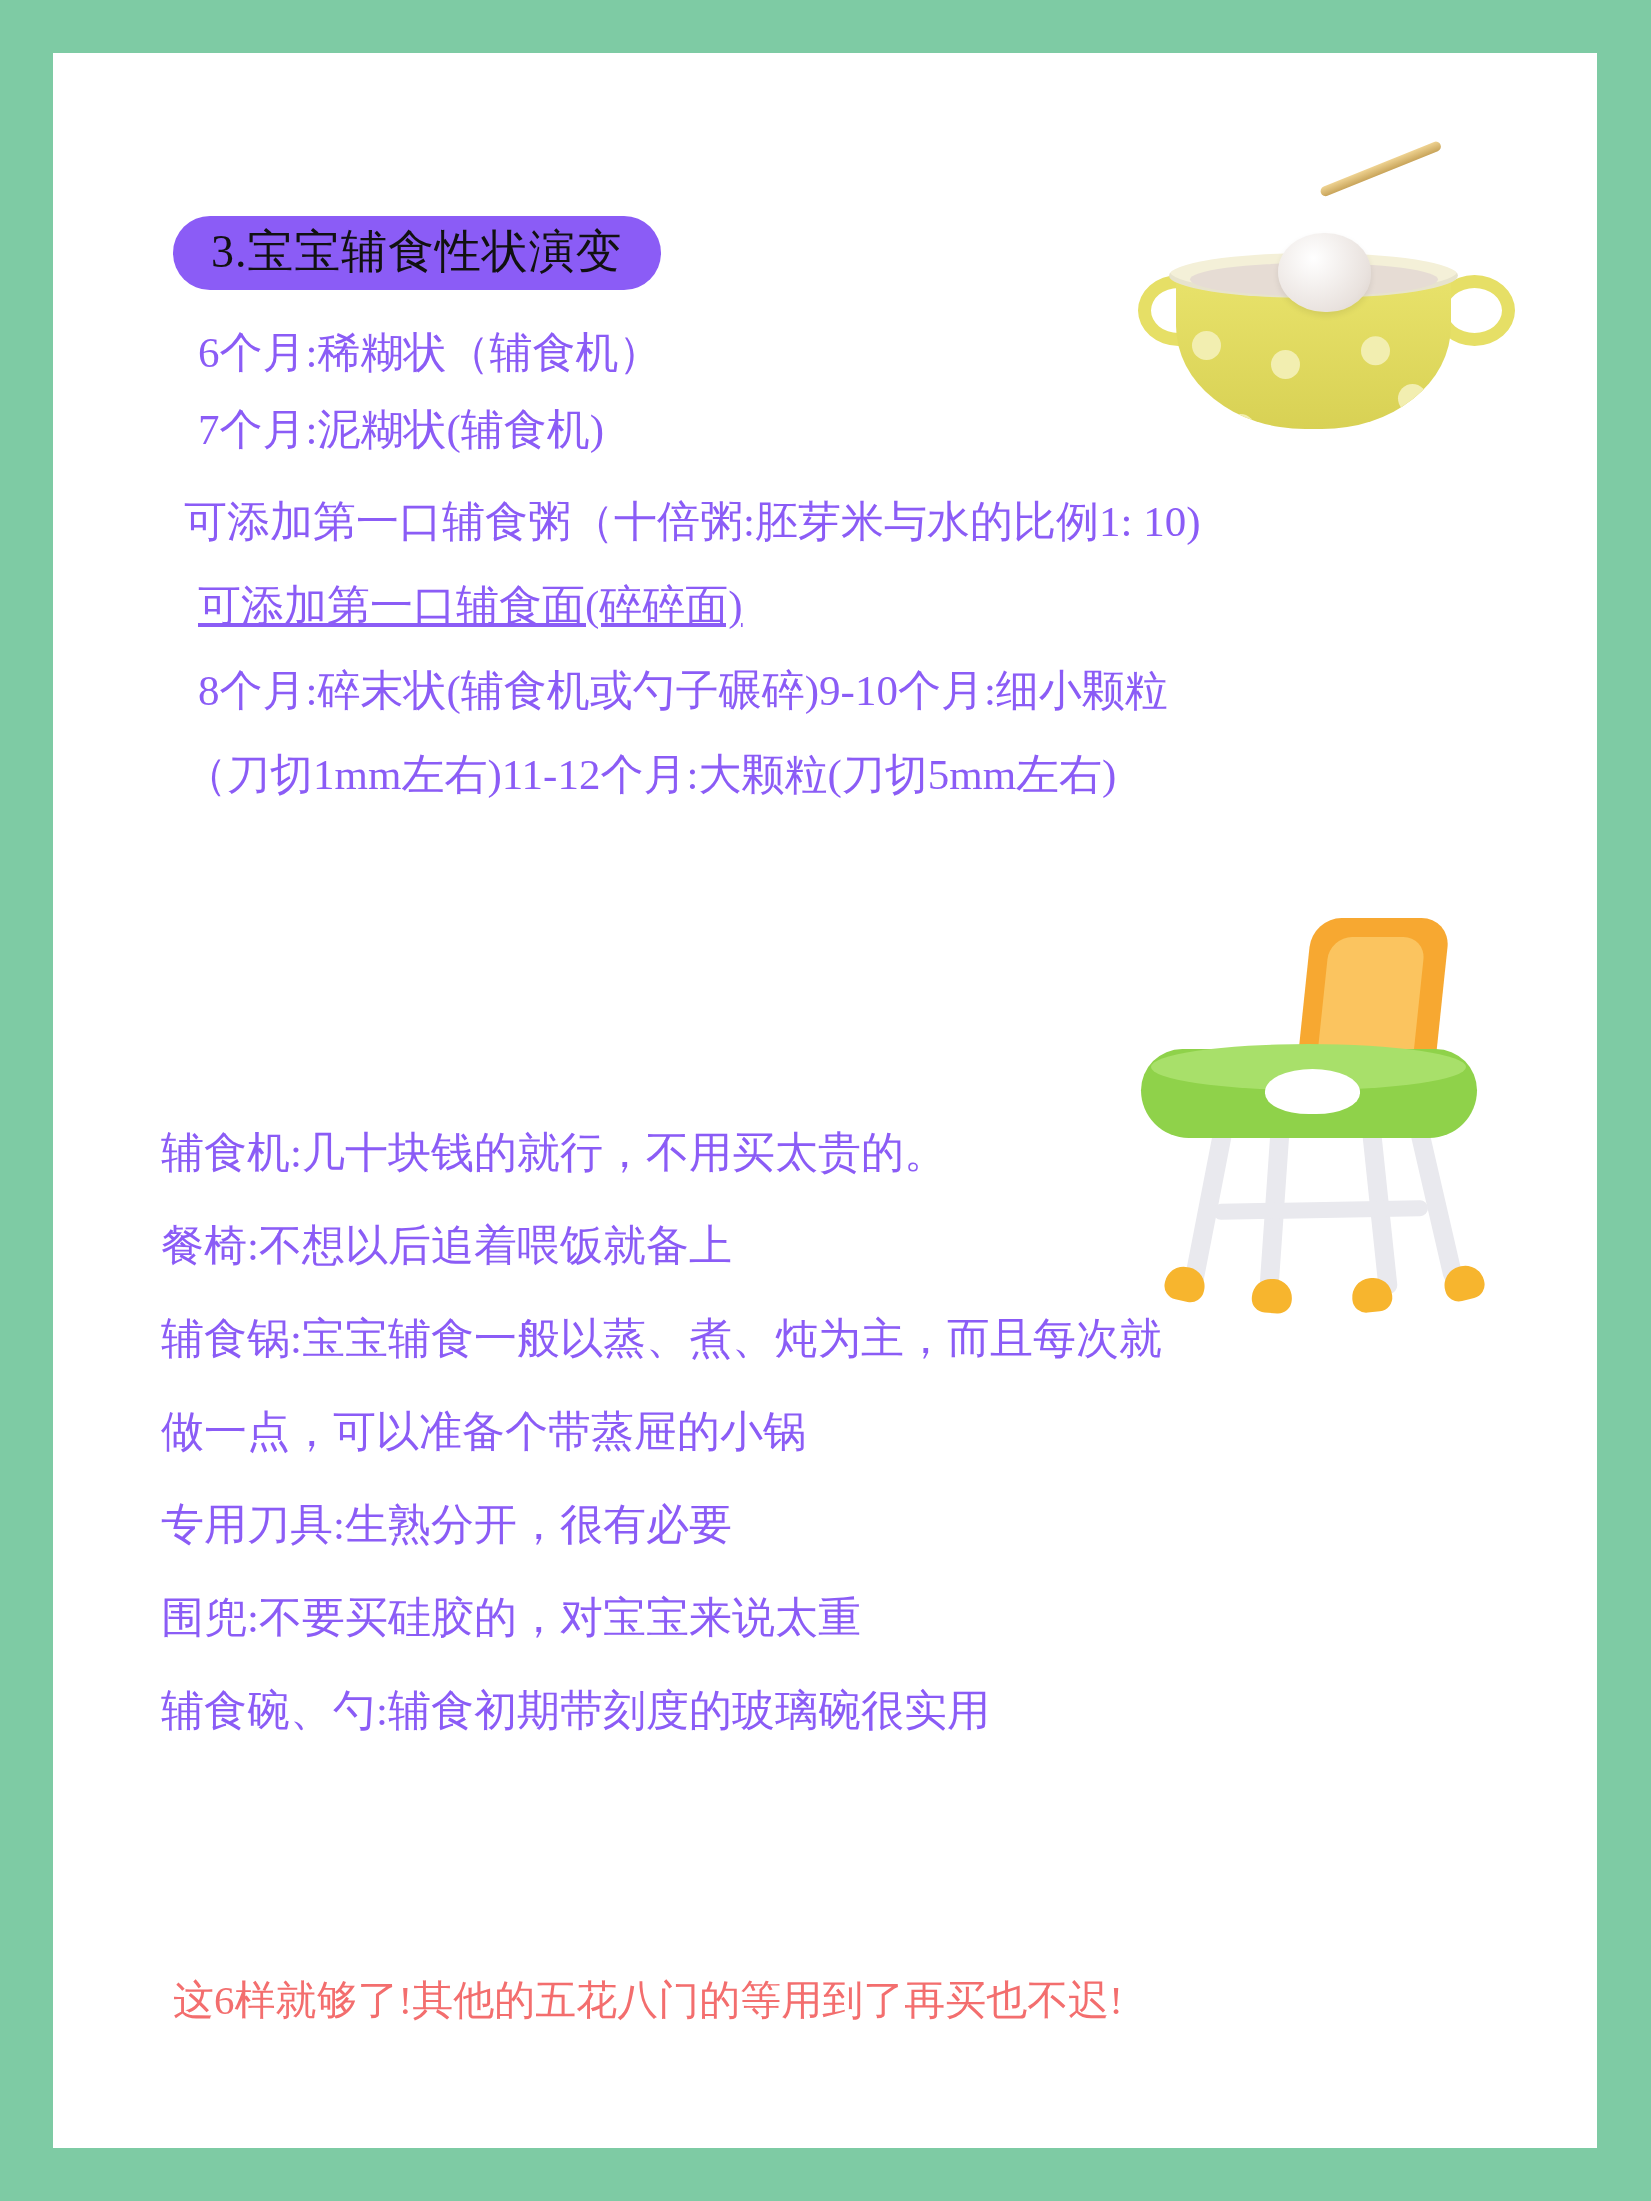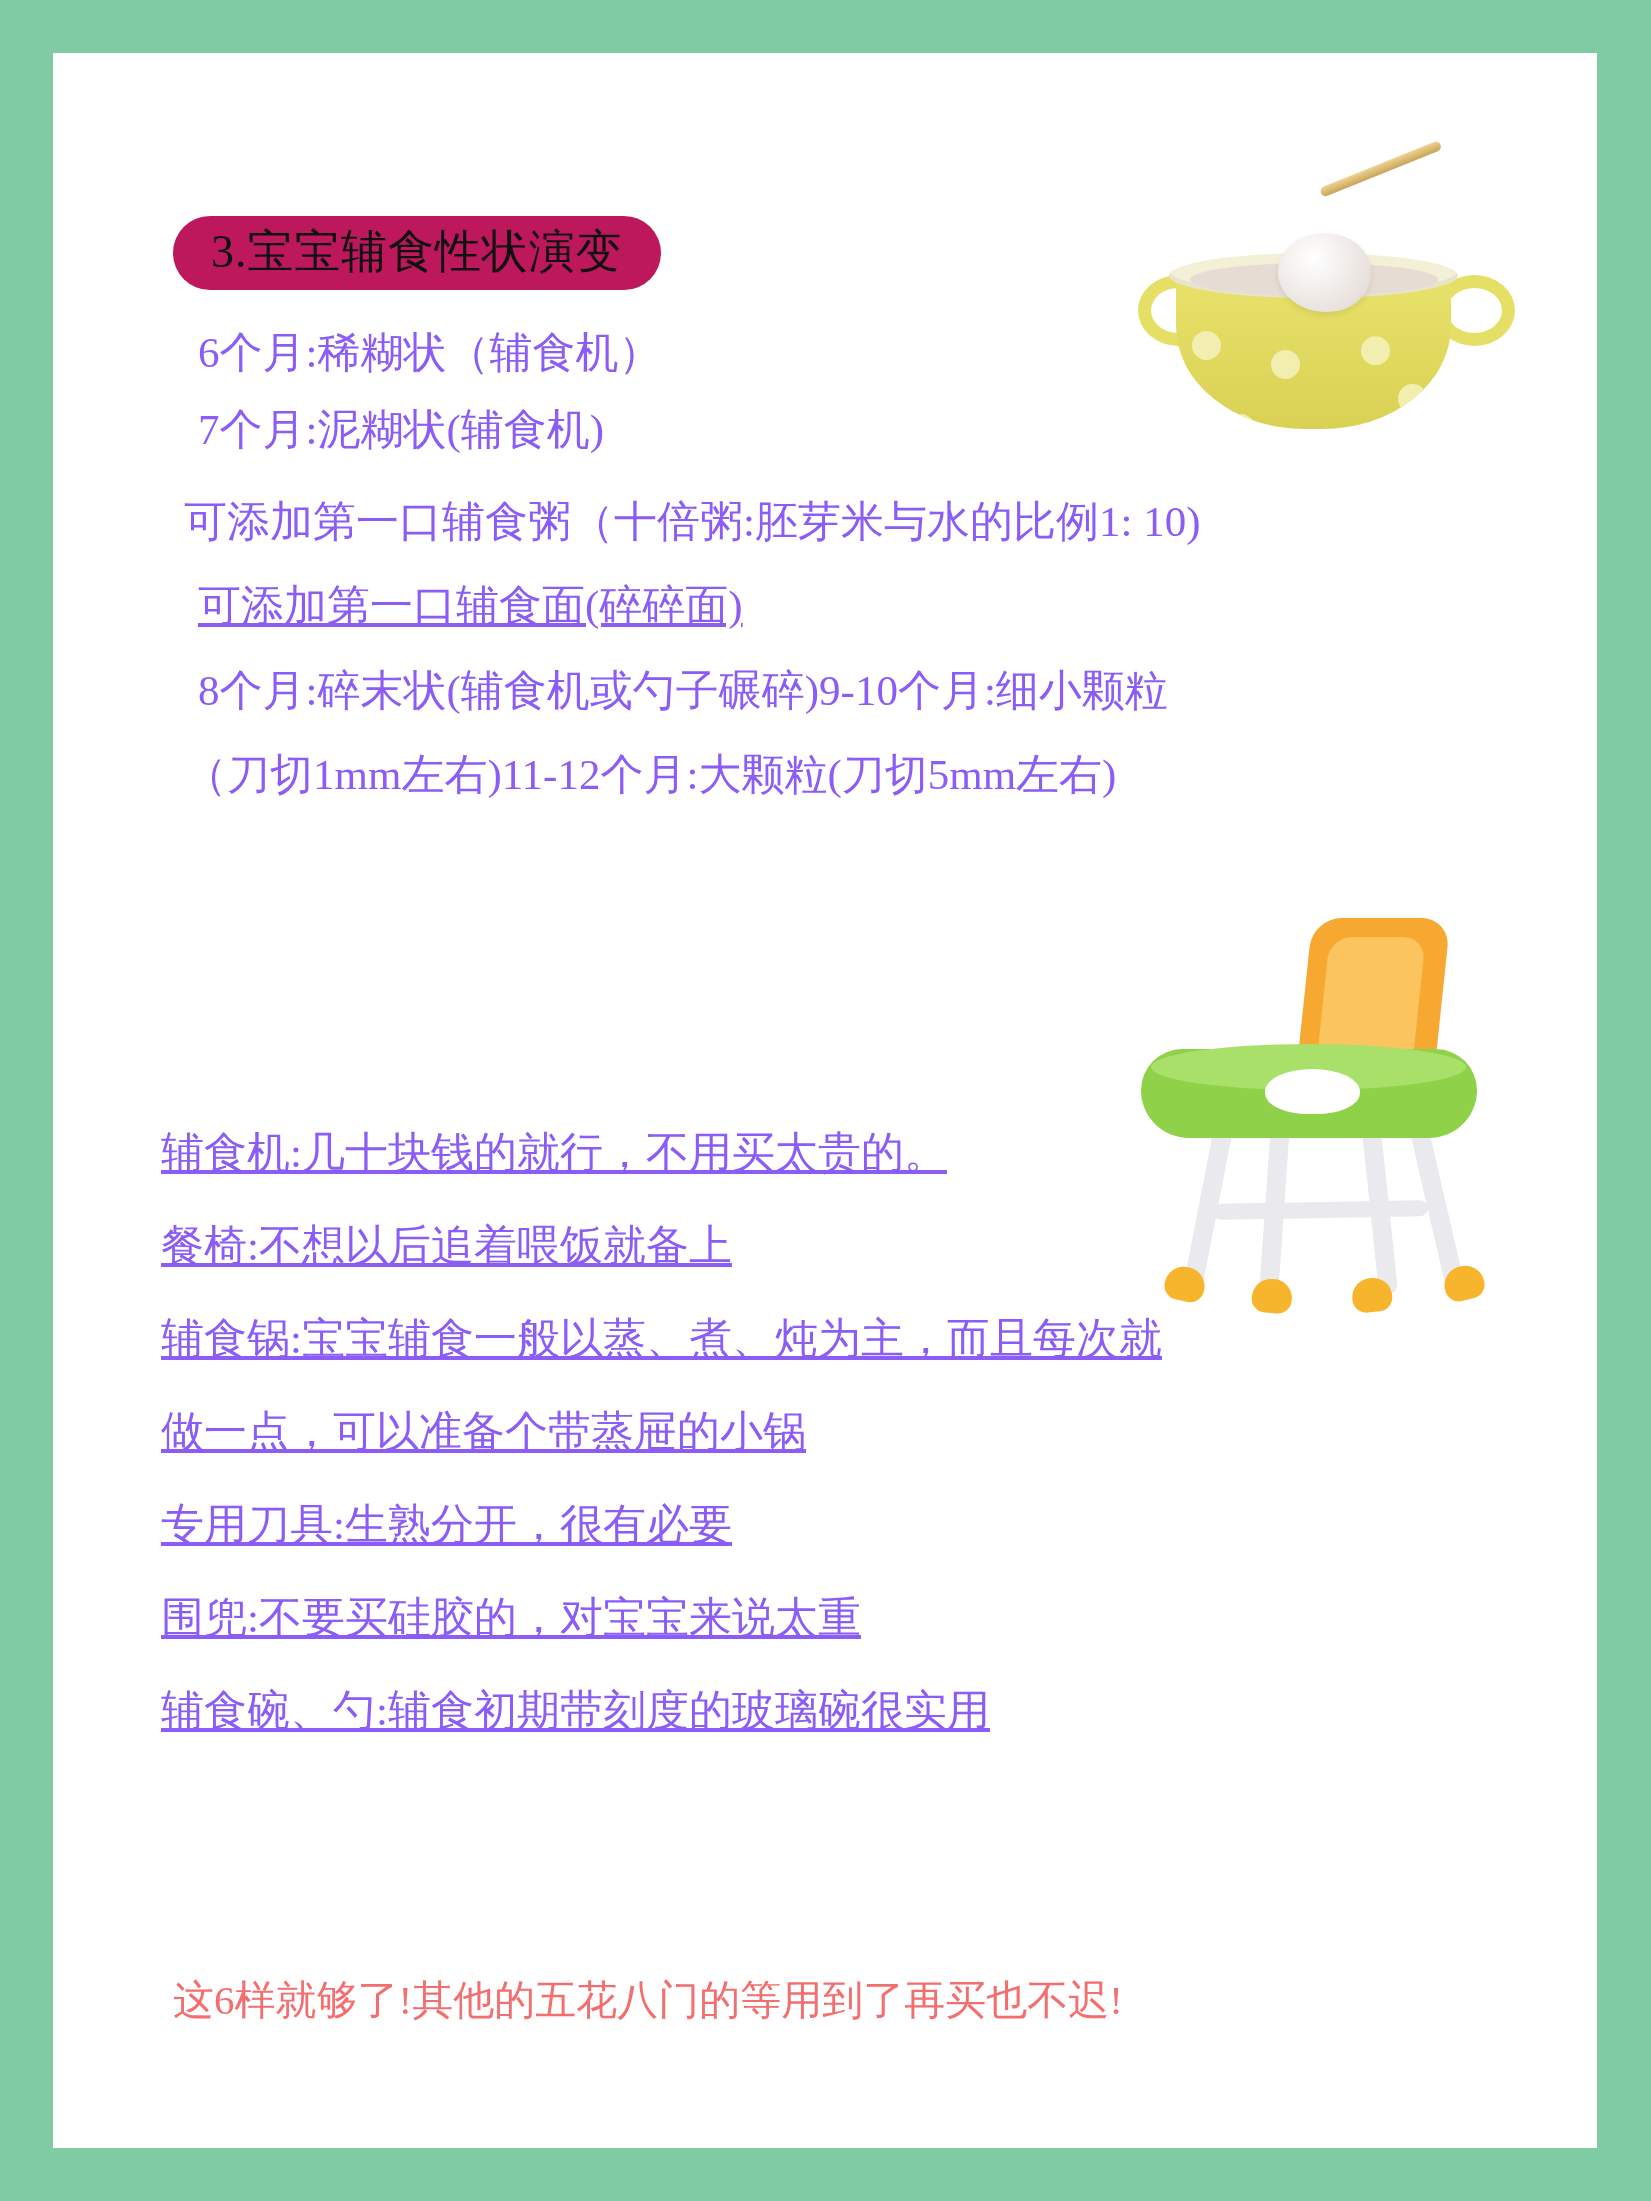--- a/index.html
+++ b/index.html
@@ -23,21 +23,21 @@
   }
   .content {
     position: relative;
     width: 100%;
     height: 100%;
   }
 
   
   .pill {
     display: inline-block;
-    background: #be185d;
+    background: #8b5cf6;
     border-radius: 38px;
     padding: 8.6px 38px 12px 38px;
     font-size: 46px;
     line-height: 1.16;
     color: #111111;
     font-weight: 400;
     letter-spacing: 0.9px;
     white-space: nowrap;
   }
   .heading-wrap {
@@ -49,21 +49,21 @@
   
   .line {
     position: absolute;
     font-size: 43px;
     line-height: 1.18;
     color: #8b5cf6;
     white-space: nowrap;
     letter-spacing: 0px;
   }
   .block-3 .line { left: 145px; }
-  .block-4 .line { left: 108px; text-decoration: underline; }
+  .block-4 .line { left: 108px; }
 
   .footnote {
     position: absolute;
     left: 120px;
     top: 1923px;
     font-size: 41px;
     line-height: 1.2;
     color: #f36e6e;
     white-space: nowrap;
     letter-spacing: 0px;

